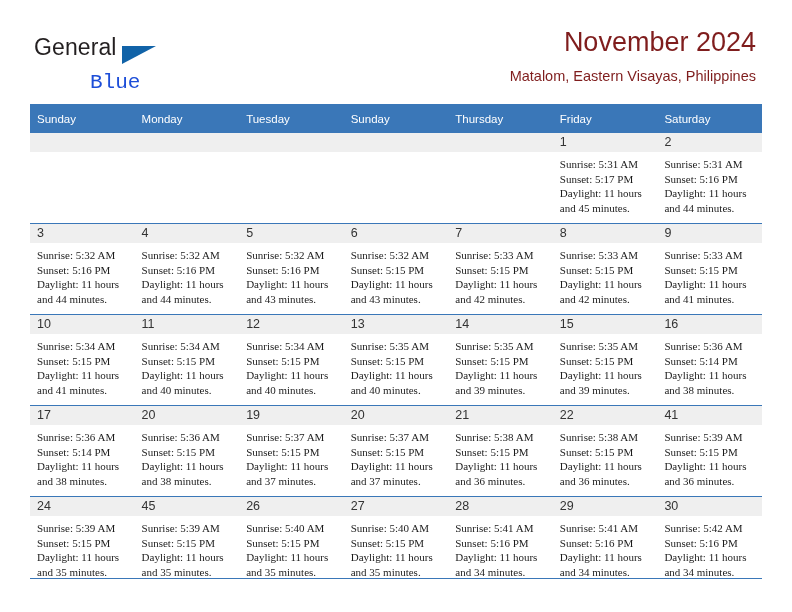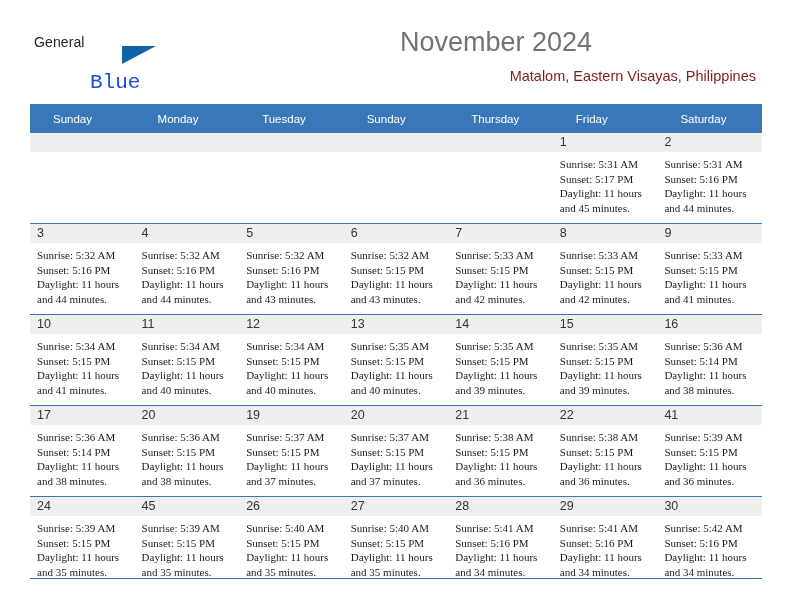--- a/index.html
+++ b/index.html
@@ -33,21 +33,21 @@
     position: absolute;
     left: 34px;
     top: 34px;
     width: 180px;
     height: 52px;
   }
   .logo-general {
     position: absolute;
     left: 0;
     top: 0;
-    font-size: 14px;
+    font-size: 23px;
     color: #231f20;
     letter-spacing: .1px;
     font-family: "Liberation Sans", sans-serif;
   }
   .logo-blue {
     position: absolute;
     left: 56px;
     top: 37px;
     font-size: 21px;
     color: #1d4ed8;
@@ -66,26 +66,25 @@
 
   .title-block {
     position: absolute;
     right: 36px;
     top: 26px;
     text-align: right;
     width: 520px;
   }
   .cal-title {
     font-size: 27px;
-    color: #737373;
+    color: #7f1d1d;
     line-height: 32px;
     font-weight: normal;
     margin: 0;
     font-family: "Liberation Sans", sans-serif;
-    text-align: center;
   }
   .cal-subtitle {
     font-size: 14.5px;
     color: #7f1d1d;
     line-height: 20px;
     margin: 8px 0 0 0;
     font-family: "Liberation Sans", sans-serif;
   }
 
   
@@ -96,21 +95,21 @@
     width: 732px;
     border-collapse: collapse;
     table-layout: fixed;
   }
   .calendar th {
     background: #3a77b8;
     color: #ffffff;
     font-size: 11.5px;
     font-weight: normal;
     text-align: left;
-    padding: 5px 0 5px 23px;
+    padding: 5px 0 5px 7px;
     height: 19px;
     font-family: "Liberation Sans", sans-serif;
     border: none;
   }
   .calendar td {
     vertical-align: top;
     padding: 0;
     height: 90px;
     border-top: 1px solid #3a77b8;
     background: #ffffff;

